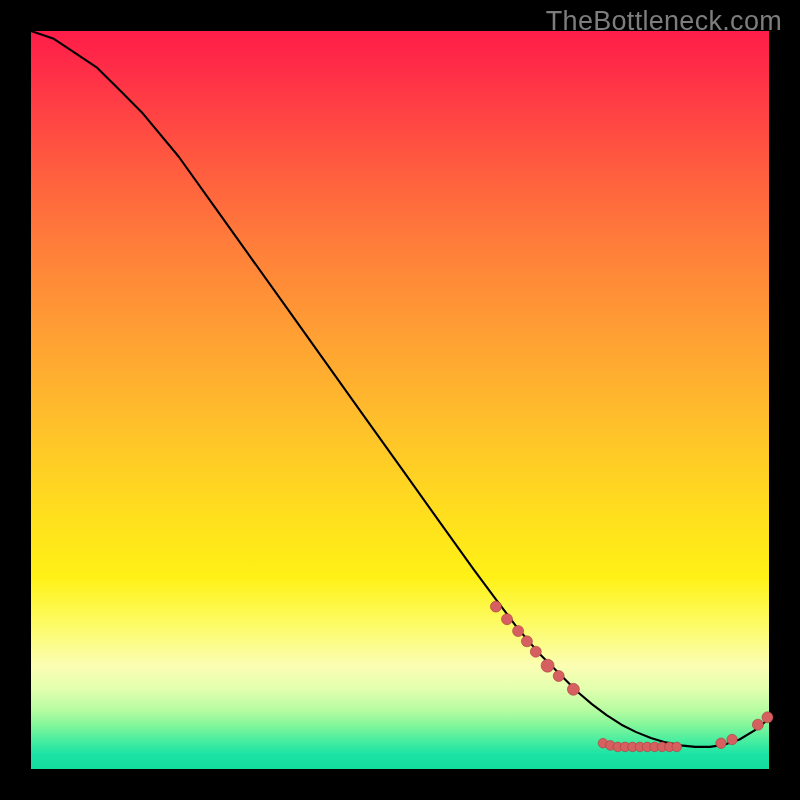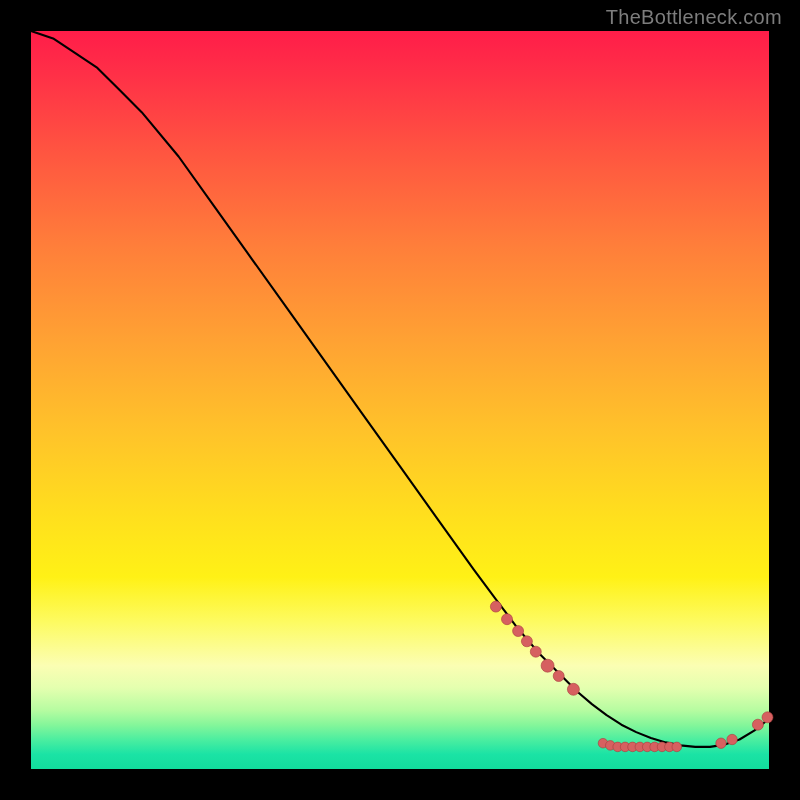--- a/index.html
+++ b/index.html
@@ -15,21 +15,21 @@
     position: relative;
     width: 800px;
     height: 800px;
     background: #000;
   }
   .watermark {
     position: absolute;
     top: 6px;
     right: 18px;
     color: #7d7d7d;
-    font-size: 20px;
+    font-size: 27px;
     font-weight: 400;
     letter-spacing: 0.3px;
     user-select: none;
   }
   .plot-area {
     position: absolute;
     left: 31px;
     top: 31px;
     width: 738px;
     height: 738px;

